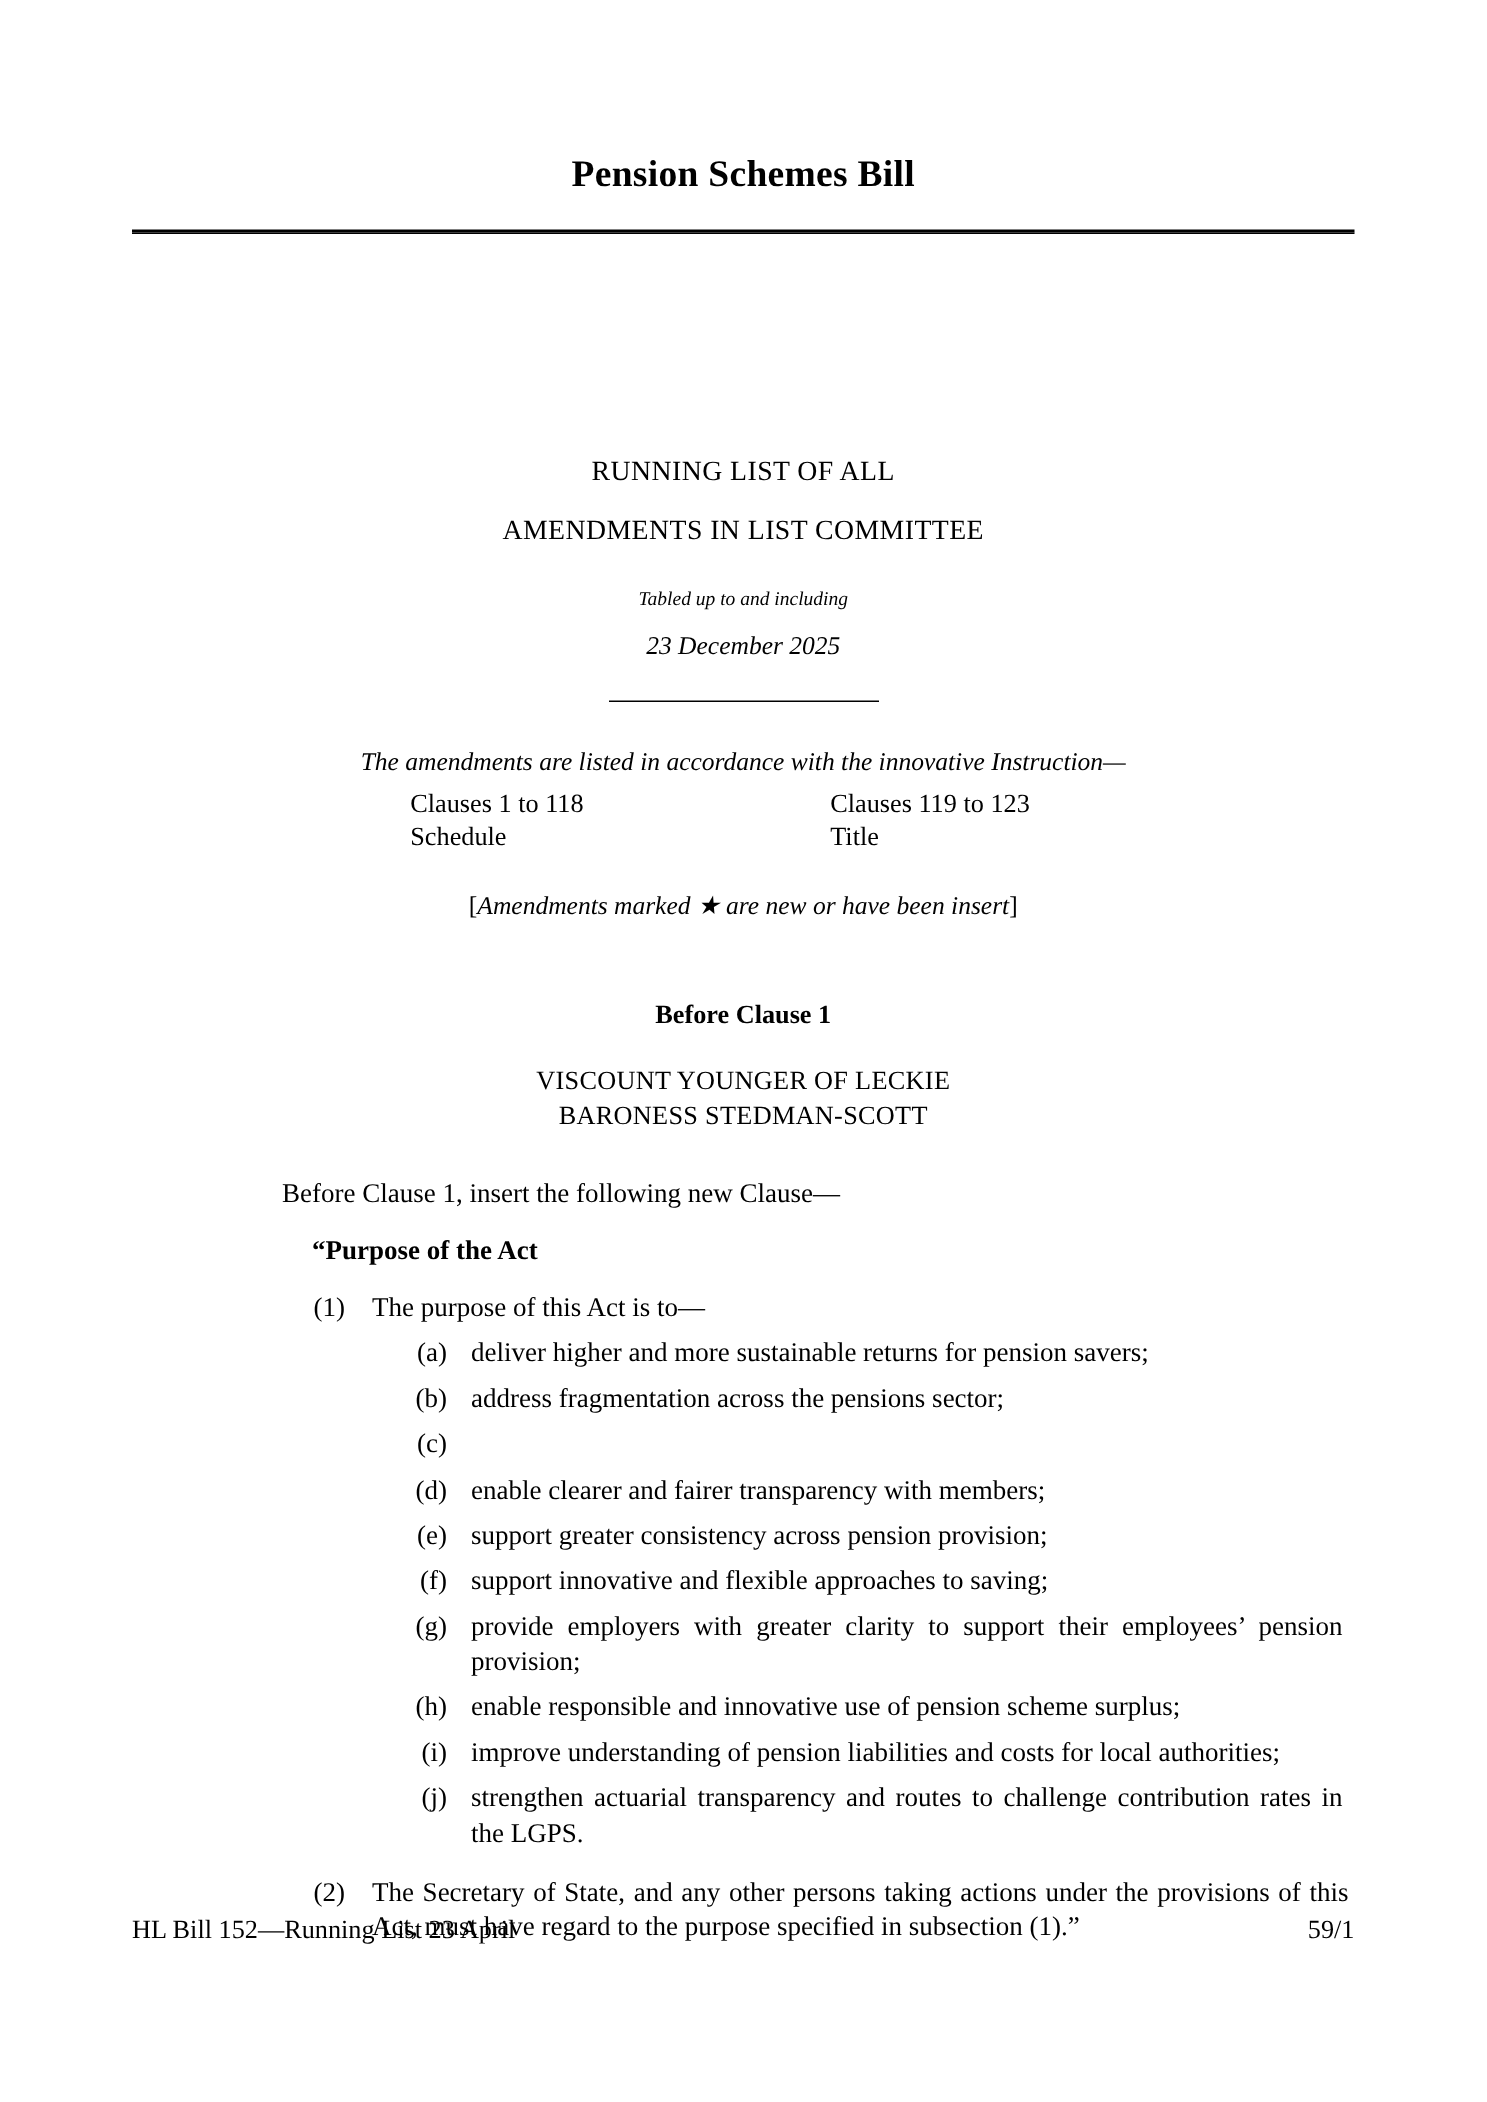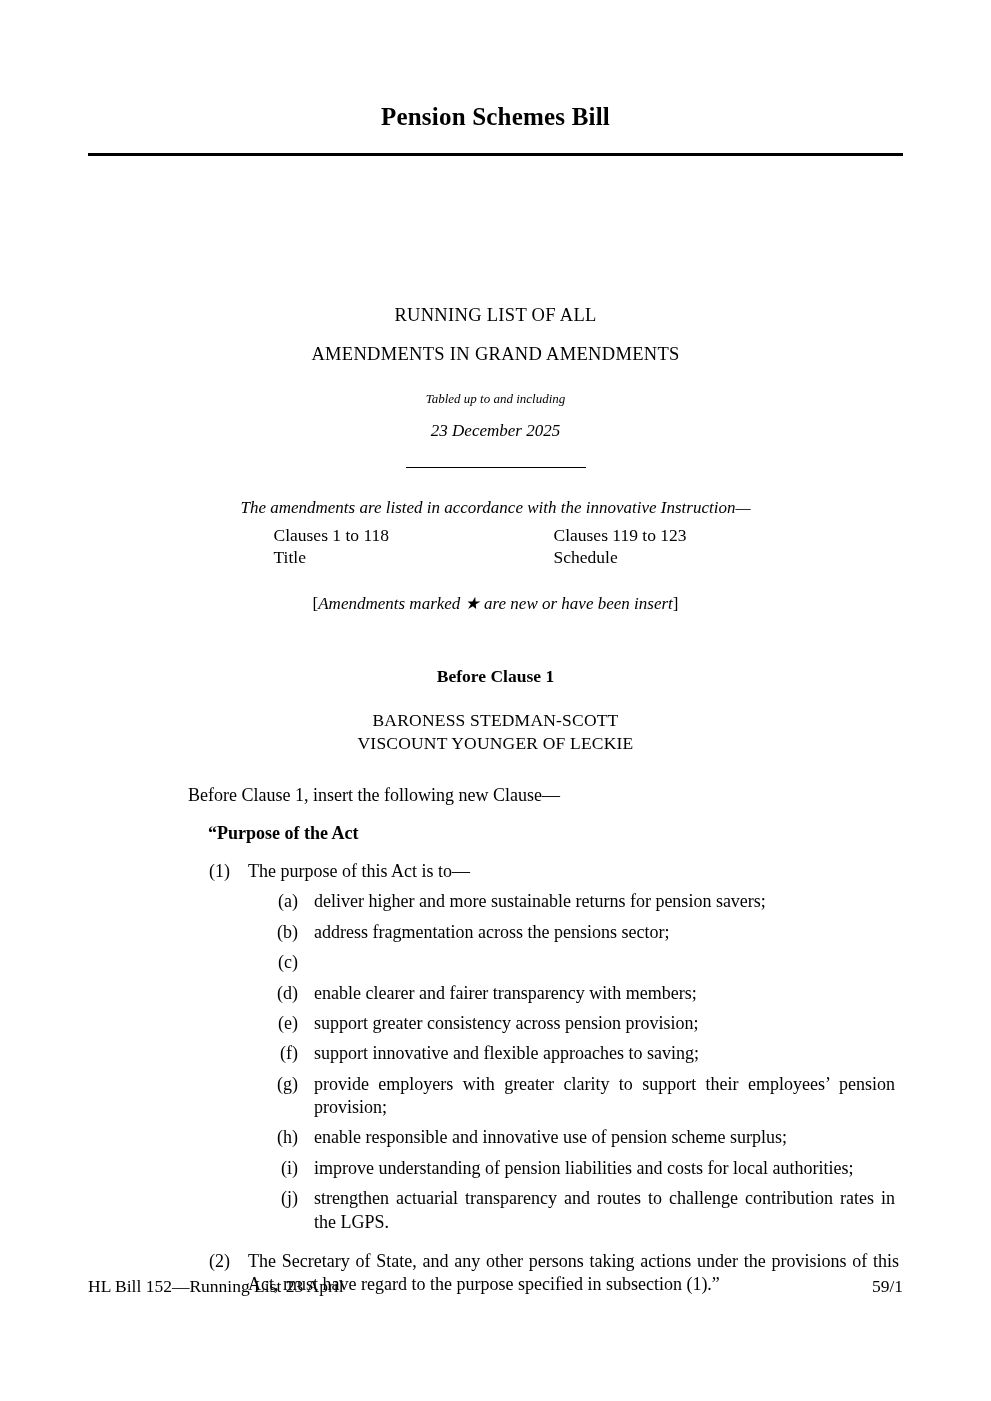--- a/index.html
+++ b/index.html
@@ -180,48 +180,48 @@
 </head>
 <body>
 
 <div class="page">
 
   <h1 class="doc-title">Pension Schemes Bill</h1>
   <div class="rule-double"></div>
 
   <div class="titleblock">
     <div class="line1">RUNNING LIST OF ALL</div>
-    <div class="line2">AMENDMENTS IN GRAND AMENDMENTS</div>
+    <div class="line2">AMENDMENTS IN LIST COMMITTEE</div>
     <div class="tabled">Tabled up to and including</div>
     <div class="tabled-date">23 December 2025</div>
     <div class="short-rule"></div>
   </div>
 
   <div class="instruction">The amendments are listed in accordance with the innovative Instruction—</div>
 
   <div class="clause-grid">
     <div class="row">
       <div class="col">Clauses 1 to 118</div>
       <div class="col">Clauses 119 to 123</div>
     </div>
     <div class="row">
+      <div class="col">Schedule</div>
       <div class="col">Title</div>
-      <div class="col">Schedule</div>
     </div>
   </div>
 
   <div class="marked-note">
     <span>[</span><span class="ital">Amendments marked ★ are new or have been insert</span><span>]</span>
   </div>
 
   <div class="section-head">Before Clause 1</div>
 
   <div class="members">
+    <div>VISCOUNT YOUNGER OF LECKIE</div>
     <div>BARONESS STEDMAN-SCOTT</div>
-    <div>VISCOUNT YOUNGER OF LECKIE</div>
   </div>
 
   <div class="lead-in">Before Clause 1, insert the following new Clause—</div>
   <div class="quoted-head">“Purpose of the Act</div>
 
   <div class="sub">
     <div class="num">(1)</div>
     <div class="txt">The purpose of this Act is to—</div>
   </div>
 

